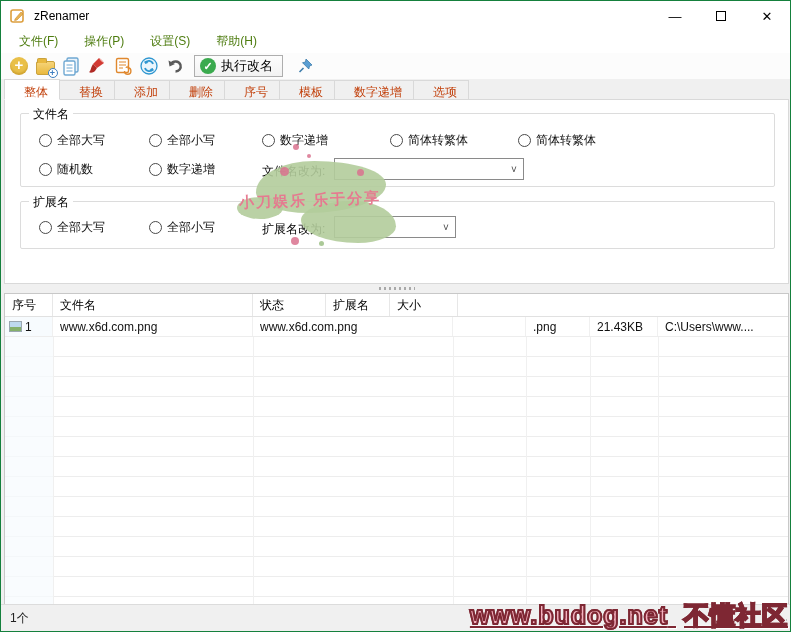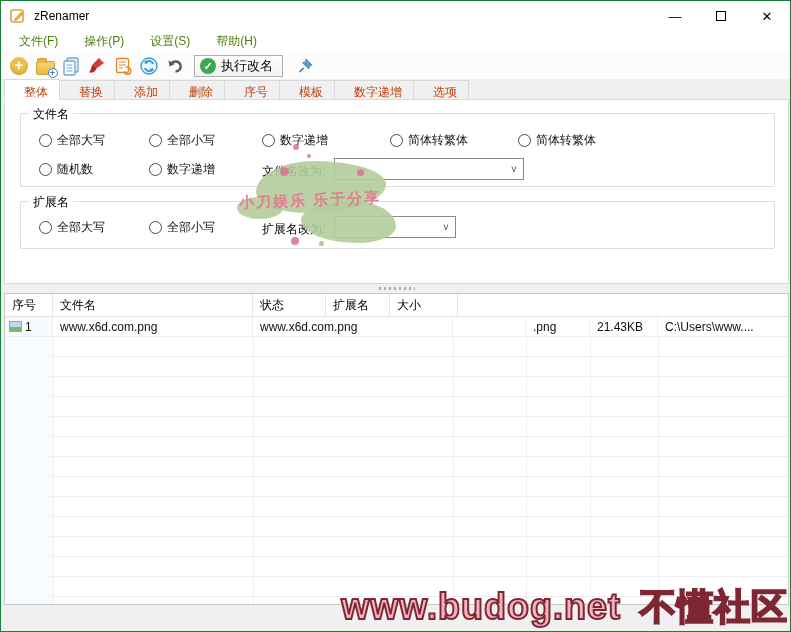--- a/index.html
+++ b/index.html
@@ -74,22 +74,22 @@
   .filler { flex:1; position:relative; background:repeating-linear-gradient(to bottom,#ffffff 0 19px,#ededed 19px 20px); }
   .filler .tint { position:absolute; left:0; top:0; bottom:0; width:48px; background:#f7fbfe; opacity:.7; }
   .vline { position:absolute; top:0; bottom:0; width:1px; background:#f0f0f0; }
 
   
   .statusbar { position:absolute; left:0; right:0; bottom:0; height:27px; background:#f0f0f0; border-top:1px solid #dcdcdc; display:flex; align-items:center; padding-left:9px; color:#222; }
   .grip { position:absolute; right:3px; bottom:3px; width:10px; height:10px;
           background:radial-gradient(circle at 2px 2px,#bdbdbd 1px,transparent 1.4px); background-size:4px 4px; }
 
   
-  .wm-bottom { position:absolute; right:2px; bottom:-1px; z-index:6; font-weight:bold; font-size:36px; letter-spacing:1px; white-space:nowrap; pointer-events:none;
-               -webkit-text-stroke:2px #7e2733; text-shadow:0 0 2px #ffffff,1px 1px 0 #ffffff; }
+  .wm-bottom { position:absolute; right:2px; bottom:-1px; z-index:6; font-weight:bold; font-size:25px; letter-spacing:1px; white-space:nowrap; pointer-events:none;
+               -webkit-text-stroke:2px #7e2733; text-shadow:0 0 2px #ffffff,1px 1px 0 #ffffff;text-decoration:underline; }
   .wm-site { color:#f4b3c0; }
   .wm-comm { color:#ef7b87; margin-left:8px; }
 
   svg { display:block; }
 </style>
 </head>
 <body>
 
 <div id="window">
 
@@ -282,19 +282,23 @@
       <div class="tint"></div>
       <div class="vline" style="left:48px;"></div>
       <div class="vline" style="left:248px;"></div>
       <div class="vline" style="left:448px;"></div>
       <div class="vline" style="left:521px;"></div>
       <div class="vline" style="left:585px;"></div>
       <div class="vline" style="left:653px;"></div>
     </div>
   </div>
 
+  <div class="statusbar">
+    <span>1个</span>
+    <span class="grip"></span>
+  </div>
 
   <div class="wm-bottom">
     <span class="wm-site">www.budog.net</span>
     <span class="wm-comm">不懂社区</span>
   </div>
 
 </div>
 
 </body></html>

